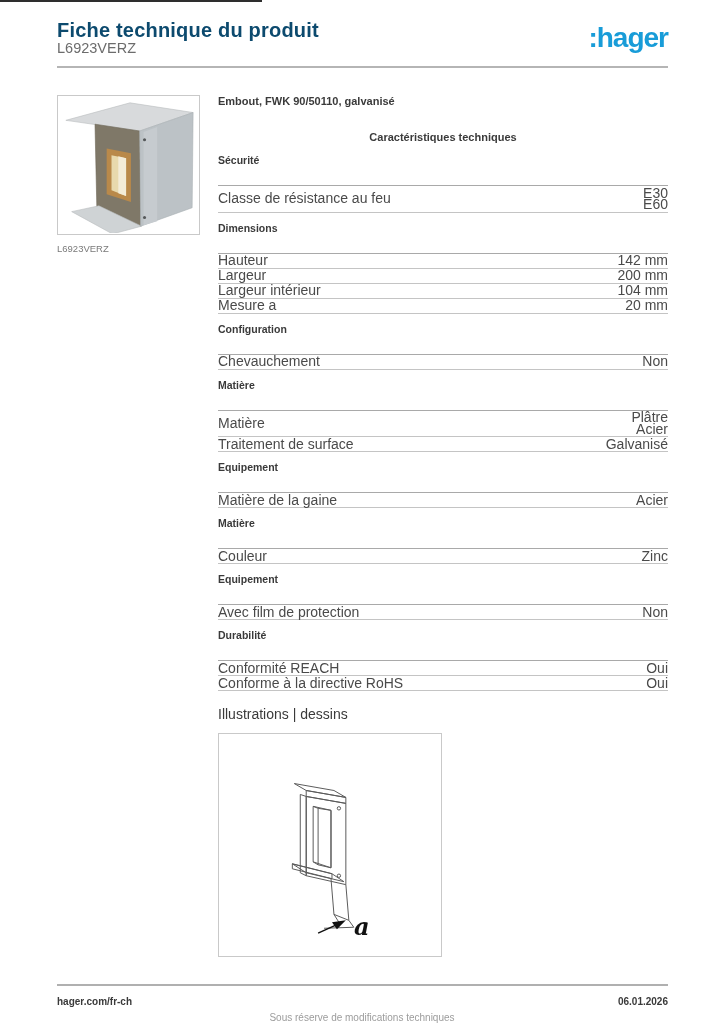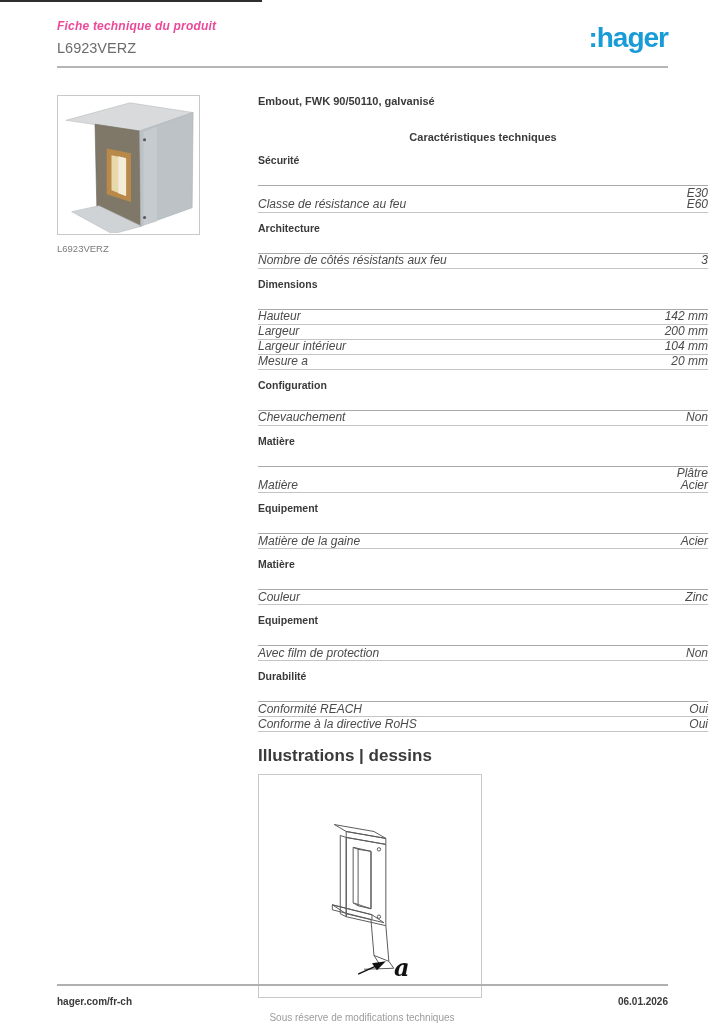--- a/index.html
+++ b/index.html
@@ -4,38 +4,38 @@
 <style>
   * { margin:0; padding:0; box-sizing:border-box; }
   html,body { background:#ffffff; }
   body {
     width:724px; height:1024px; position:relative; overflow:hidden;
     font-family:"Liberation Sans", sans-serif; color:#3c3c3c;
   }
   .page-edge-artifact { position:absolute; left:0; top:0; width:262px; height:2px; background:#2e2e2e; }
 
   
-  .header-title { position:absolute; left:57px; top:19px; font-size:12px; font-weight:bold; color:#ec4899; letter-spacing:.2px;font-style:italic; }
+  .header-title { position:absolute; left:57px; top:19px; font-size:20px; font-weight:bold; color:#0c4a6e; letter-spacing:.2px; }
   .header-subtitle { position:absolute; left:57px; top:40px; font-size:14.5px; color:#6c6c6c; }
   .logo { position:absolute; right:56px; top:22px; font-size:28px; font-weight:bold; color:#189cd8; letter-spacing:-1px; }
   .header-rule { position:absolute; left:57px; top:66px; width:611px; height:2px; background:#b5b5b5; }
 
   
   .product-box { position:absolute; left:57px; top:95px; width:143px; height:140px; border:1px solid #c9c9c9; background:#fff; display:flex; align-items:center; justify-content:center; }
   .product-caption { position:absolute; left:57px; top:243px; font-size:9.5px; color:#7a7a7a; }
 
   
-  .main { position:absolute; left:218px; top:88px; width:450px;margin-left:40px; }
+  .main { position:absolute; left:218px; top:88px; width:450px; }
   .product-title { font-size:11px; font-weight:bold; line-height:13px; padding-top:7px; margin-bottom:23px; color:#3a3a3a; }
   .char-heading { font-size:11px; font-weight:bold; line-height:13px; margin-bottom:10px; color:#3a3a3a;text-align:center; }
   .section { margin-bottom:9px; }
   .sec-title { font-size:10.5px; font-weight:bold; line-height:13px; color:#3a3a3a; padding-bottom:18px; border-bottom:1.5px solid #a9a9a9; }
-  .row { display:flex; justify-content:space-between; align-items:flex-end; font-size:12px; line-height:11.5px; padding:1.5px 0 1px; border-bottom:1px solid #c4c4c4; color:#4a4a4a;font-style:italic; }
+  .row { display:flex; justify-content:space-between; align-items:center; font-size:14px; line-height:11.5px; padding:1.5px 0 1px; border-bottom:1px solid #c4c4c4; color:#4a4a4a; }
   .row .vals { text-align:right; white-space:nowrap; }
-  .illus-heading { font-size:17px; font-weight:bold; line-height:13px; margin:17px 0 12px; color:#3a3a3a; }
+  .illus-heading { font-size:14px; font-weight:normal; line-height:13px; margin:17px 0 12px; color:#3a3a3a; }
   .illus-box { width:224px; height:224px; border:1px solid #c9c9c9; background:#fff; position:relative; }
   .dim-label { position:absolute; left:135px; top:178px; font-family:"DejaVu Serif", serif; font-style:italic; font-weight:bold; font-size:24px; color:#111; }
 
   
   .footer-rule { position:absolute; left:57px; top:984px; width:611px; height:1.5px; background:#b0b0b0; }
   .footer-left { position:absolute; left:57px; top:996px; font-size:10px; font-weight:bold; color:#3a3a3a; }
   .footer-center { position:absolute; left:0; top:996px; width:724px; text-align:center; font-size:10px; color:#9c9c9c;margin-top:16px; }
   .footer-right { position:absolute; right:56px; top:996px; font-size:10px; font-weight:bold; color:#3a3a3a; }
 </style>
 </head>
@@ -82,29 +82,20 @@
         <div class="sec-title">Sécurité</div>
         <div class="row">
           <div class="lbl">Classe de résistance au feu</div>
           <div class="vals">
             <div>E30</div>
             <div>E60</div>
           </div>
         </div>
       </section>
       <section class="section">
-        <div class="sec-title">Architecture</div>
-        <div class="row">
-          <div class="lbl">Nombre de côtés résistants aux feu</div>
-          <div class="vals">
-            <div>3</div>
-          </div>
-        </div>
-      </section>
-      <section class="section">
         <div class="sec-title">Dimensions</div>
         <div class="row">
           <div class="lbl">Hauteur</div>
           <div class="vals">
             <div>142 mm</div>
           </div>
         </div>
         <div class="row">
           <div class="lbl">Largeur</div>
           <div class="vals">
@@ -133,20 +124,26 @@
           </div>
         </div>
       </section>
       <section class="section">
         <div class="sec-title">Matière</div>
         <div class="row">
           <div class="lbl">Matière</div>
           <div class="vals">
             <div>Plâtre</div>
             <div>Acier</div>
+          </div>
+        </div>
+        <div class="row">
+          <div class="lbl">Traitement de surface</div>
+          <div class="vals">
+            <div>Galvanisé</div>
           </div>
         </div>
       </section>
       <section class="section">
         <div class="sec-title">Equipement</div>
         <div class="row">
           <div class="lbl">Matière de la gaine</div>
           <div class="vals">
             <div>Acier</div>
           </div>

